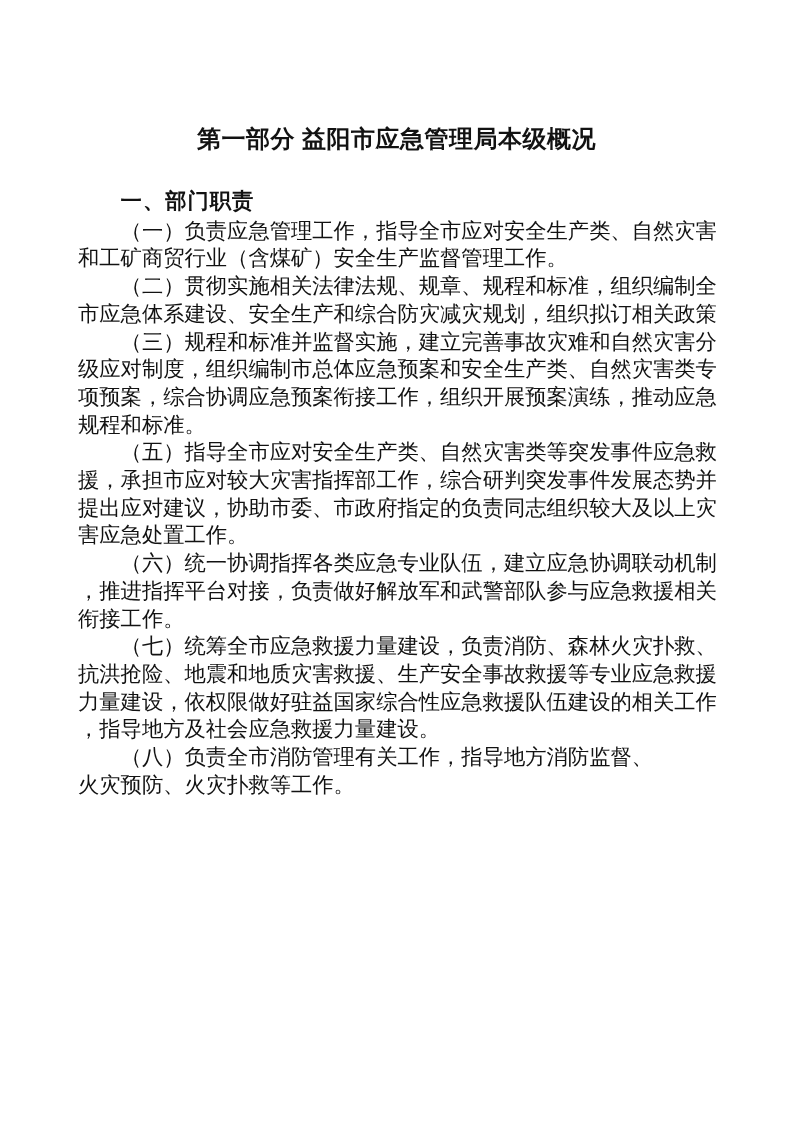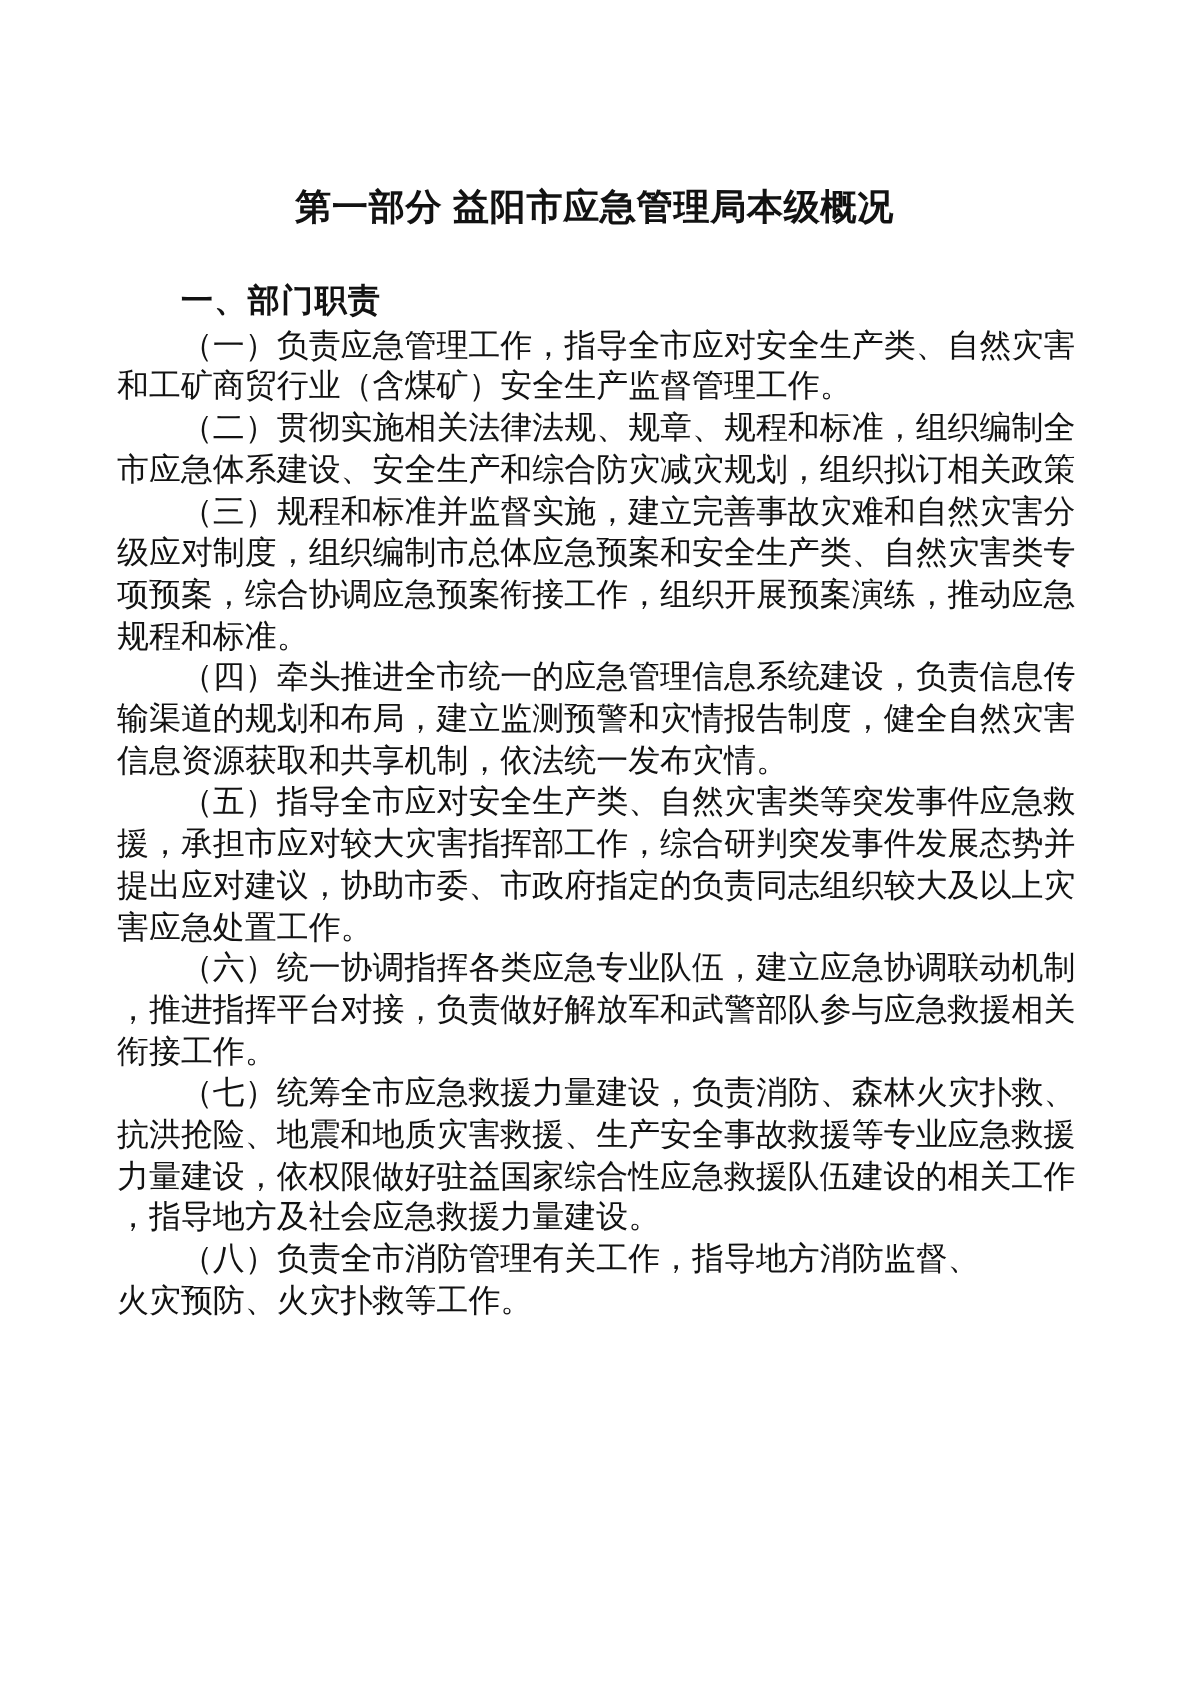--- a/index.html
+++ b/index.html
@@ -62,25 +62,20 @@
           <div class="line first">（二）贯彻实施相关法律法规、规章、规程和标准，组织编制全</div>
           <div class="line">市应急体系建设、安全生产和综合防灾减灾规划，组织拟订相关政策</div>
         </div>
         <div>
           <div class="line first">（三）规程和标准并监督实施，建立完善事故灾难和自然灾害分</div>
           <div class="line">级应对制度，组织编制市总体应急预案和安全生产类、自然灾害类专</div>
           <div class="line">项预案，综合协调应急预案衔接工作，组织开展预案演练，推动应急</div>
           <div class="line">规程和标准。</div>
         </div>
         <div>
-          <div class="line first">（四）牵头推进全市统一的应急管理信息系统建设，负责信息传</div>
-          <div class="line">输渠道的规划和布局，建立监测预警和灾情报告制度，健全自然灾害</div>
-          <div class="line">信息资源获取和共享机制，依法统一发布灾情。</div>
-        </div>
-        <div>
           <div class="line first">（五）指导全市应对安全生产类、自然灾害类等突发事件应急救</div>
           <div class="line">援，承担市应对较大灾害指挥部工作，综合研判突发事件发展态势并</div>
           <div class="line">提出应对建议，协助市委、市政府指定的负责同志组织较大及以上灾</div>
           <div class="line">害应急处置工作。</div>
         </div>
         <div>
           <div class="line first">（六）统一协调指挥各类应急专业队伍，建立应急协调联动机制</div>
           <div class="line">，推进指挥平台对接，负责做好解放军和武警部队参与应急救援相关</div>
           <div class="line">衔接工作。</div>
         </div>

